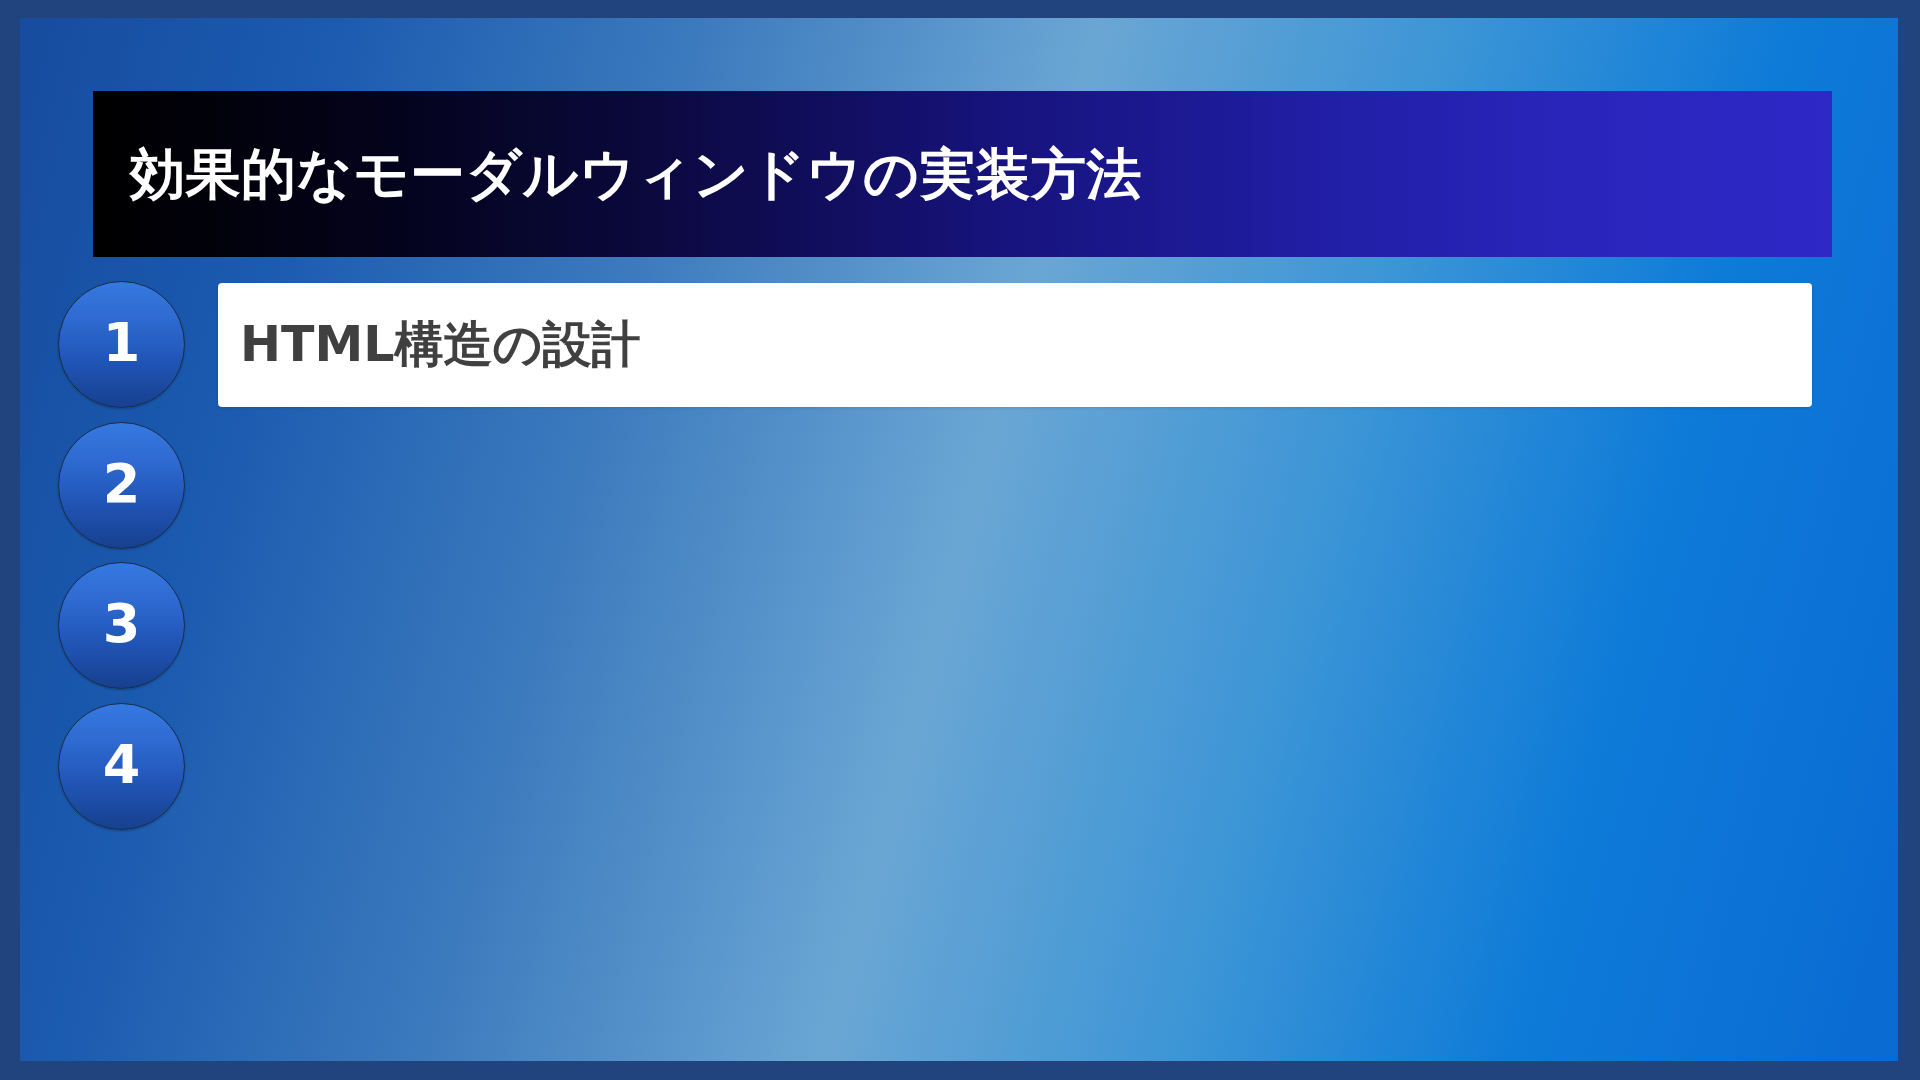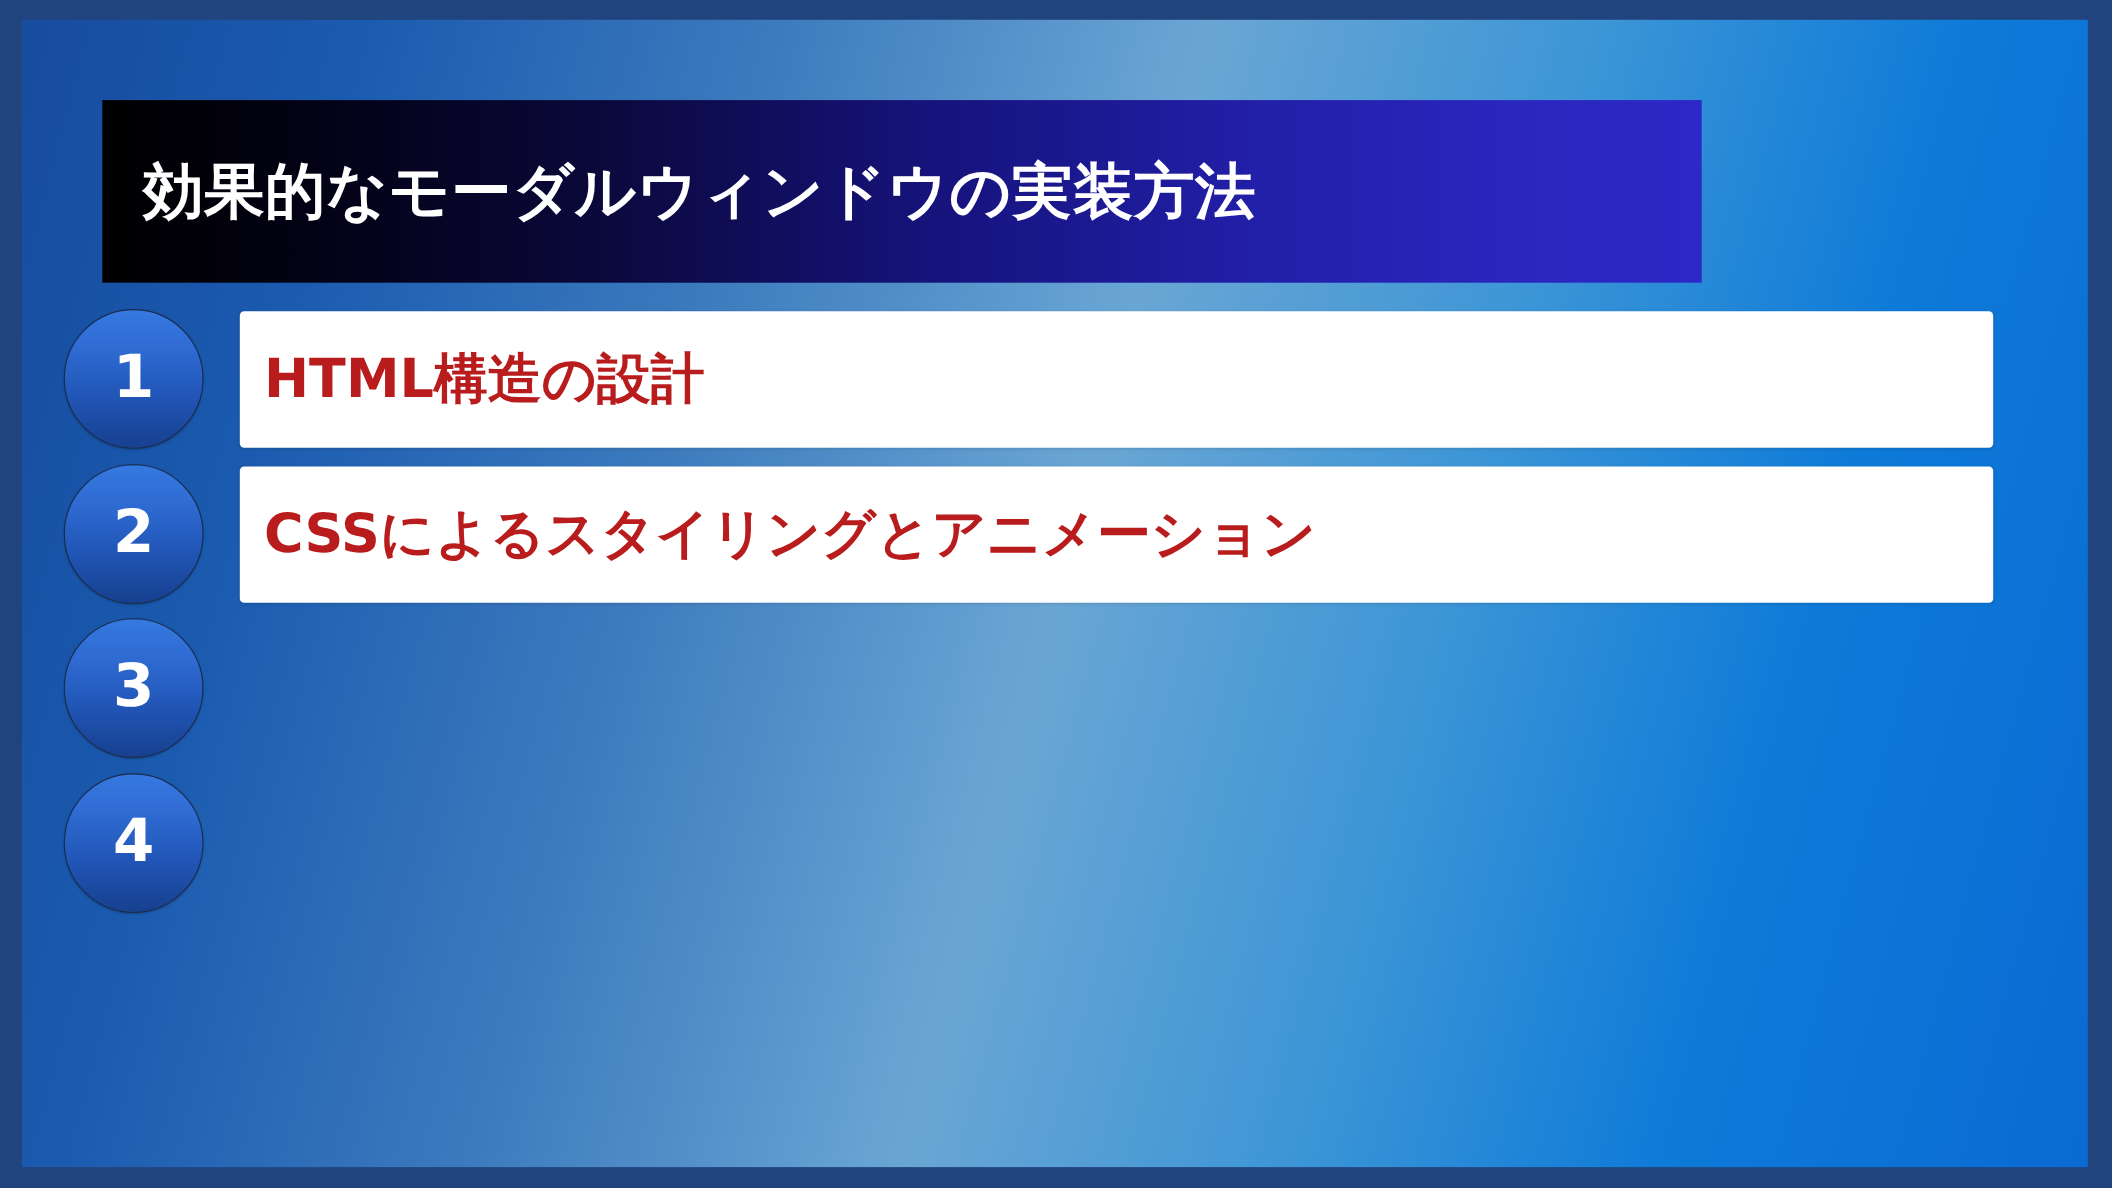--- a/index.html
+++ b/index.html
@@ -41,21 +41,21 @@
         #0E7BD8 82%,
         #0A6AD3 100%);
     overflow: hidden;
   }
 
   
   #title-bar {
     position: absolute;
     left: 73px;
     top: 73px;
-    width: 1454px;
+    width: 1739px;
     height: 166px;
     background: linear-gradient(90deg,
         #000000 0%,
         #030216 14%,
         #0A0838 30%,
         #16137C 52%,
         #221FA8 72%,
         #2A26BE 88%,
         #2D28C6 100%);
     display: flex;
@@ -113,21 +113,21 @@
     top: 18px;
     width: 1594px;
     height: 124px;
     background: #ffffff;
     border-radius: 4px;
     display: flex;
     align-items: center;
     box-shadow: 0 1px 3px rgba(0,0,0,0.12);
   }
   .step-card-label {
-    color: #b91c1c;
+    color: #404040;
     font-size: 49px;
     font-weight: bold;
     margin-left: 22px;
     line-height: 1.15;
     white-space: nowrap;
   }
 </style>
 </head>
 <body>
 
@@ -144,23 +144,20 @@
       </div>
       <div class="step-card">
         <span class="step-card-label">HTML構造の設計</span>
       </div>
     </div>
 
     <div class="step-row" id="step-row-1">
       <div class="step-badge">
         <span class="step-badge-num">2</span>
       </div>
-      <div class="step-card">
-        <span class="step-card-label">CSSによるスタイリングとアニメーション</span>
-      </div>
     </div>
 
     <div class="step-row" id="step-row-2">
       <div class="step-badge">
         <span class="step-badge-num">3</span>
       </div>
     </div>
 
     <div class="step-row" id="step-row-3">
       <div class="step-badge">

